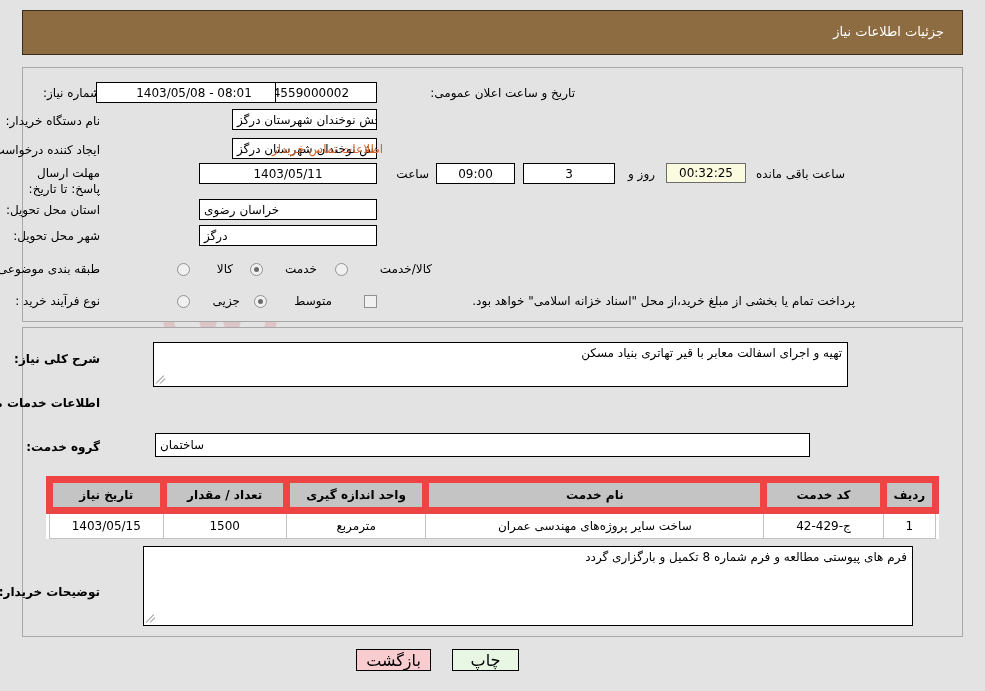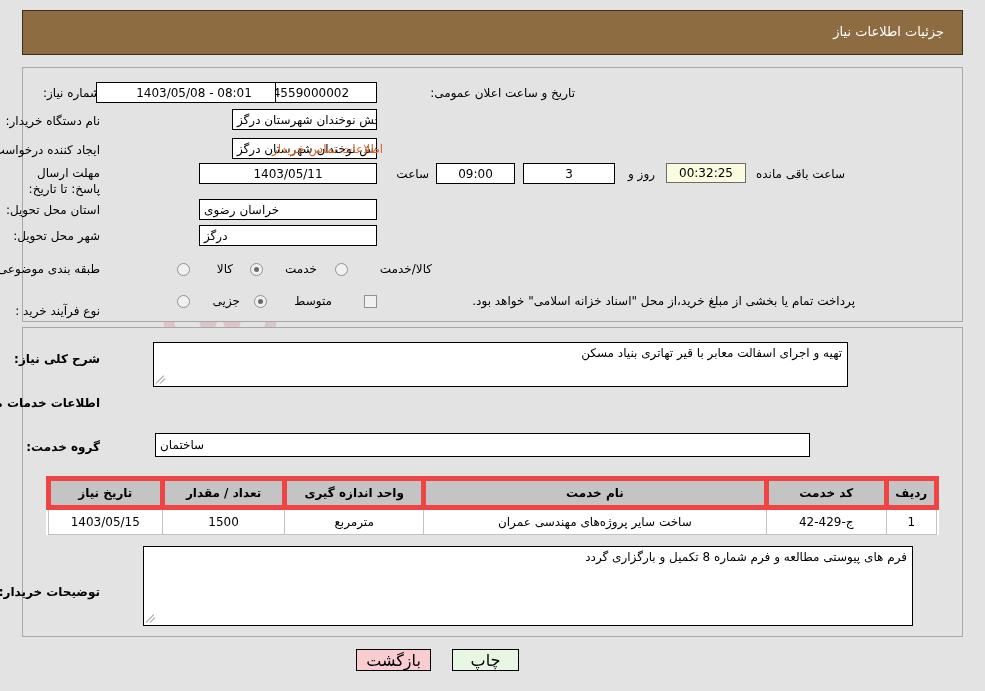--- a/index.html
+++ b/index.html
@@ -172,21 +172,21 @@
   
   table.grid {
     position: absolute;
     border-collapse: collapse;
     z-index: 3;
     background: #fff;
     font-size: 12px;
   }
   table.grid th {
     background: #c4c4c4;
-    border: 5px solid #ef4444;
+    border: 7px solid #ef4444;
     font-weight: bold;
     padding: 5px 6px;
     text-align: center;
     white-space: nowrap;
   }
   table.grid td {
     background: #ffffff;
     border: 1px solid #c3c3c3;
     padding: 5px 6px;
     text-align: center;
@@ -254,21 +254,21 @@
 <div class="fld right" style="right:608px; top:225px; width:178px; height:21px;">درگز</div>
 
 <div class="lbl" style="right:885px; top:262px;">طبقه بندی موضوعی:</div>
 <span class="radio" style="right:795px; top:263px;"></span>
 <div class="lbl" style="right:752px; top:262px;">کالا</div>
 <span class="radio on" style="right:722px; top:263px;"></span>
 <div class="lbl" style="right:668px; top:262px;">خدمت</div>
 <span class="radio" style="right:637px; top:263px;"></span>
 <div class="lbl" style="right:553px; top:262px;">کالا/خدمت</div>
 
-<div class="lbl" style="right:885px; top:304px;">نوع فرآیند خرید :</div>
+<div class="lbl" style="right:885px; top:294px;">نوع فرآیند خرید :</div>
 <span class="radio" style="right:795px; top:295px;"></span>
 <div class="lbl" style="right:745px; top:294px;">جزیی</div>
 <span class="radio on" style="right:718px; top:295px;"></span>
 <div class="lbl" style="right:653px; top:294px;">متوسط</div>
 <span class="checkbox" style="right:608px; top:295px;"></span>
 <div class="lbl" style="right:130px; top:294px;">پرداخت تمام یا بخشی از مبلغ خرید،از محل "اسناد خزانه اسلامی" خواهد بود.</div>
 
 <div class="panel" id="panel-middle"></div>
 
 <div class="lbl bold" style="right:885px; top:352px;">شرح کلی نیاز:</div>

